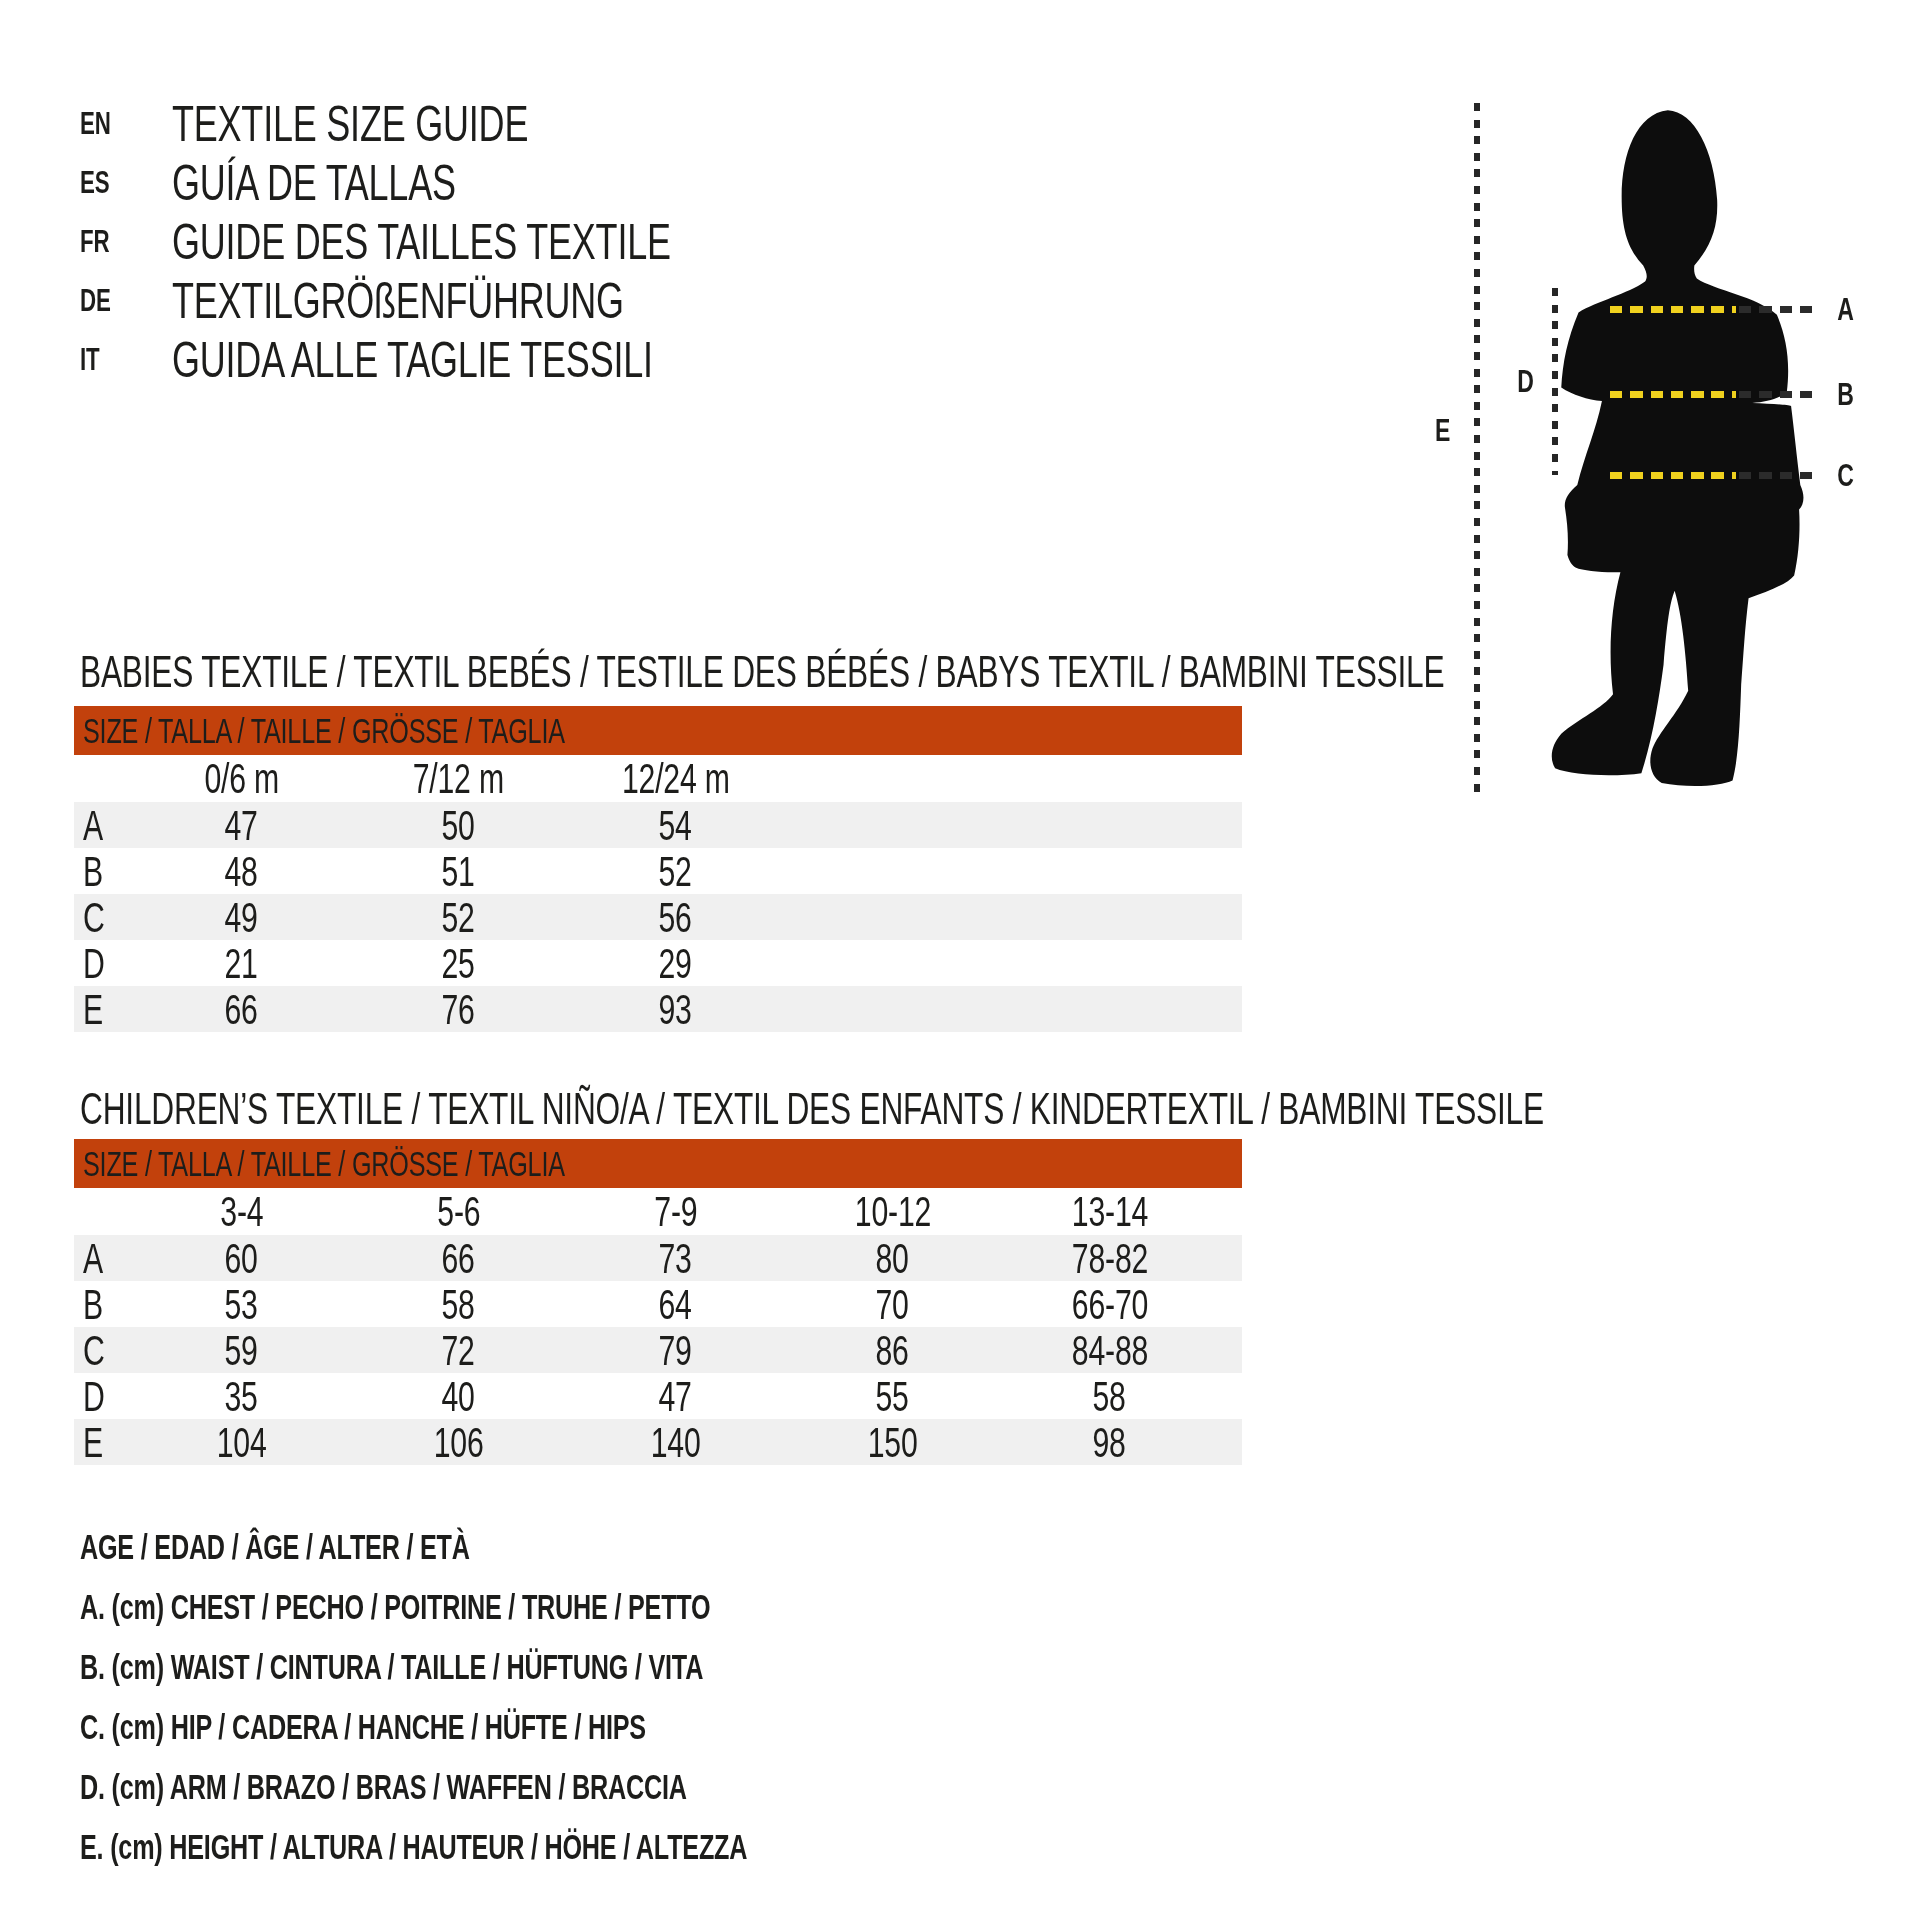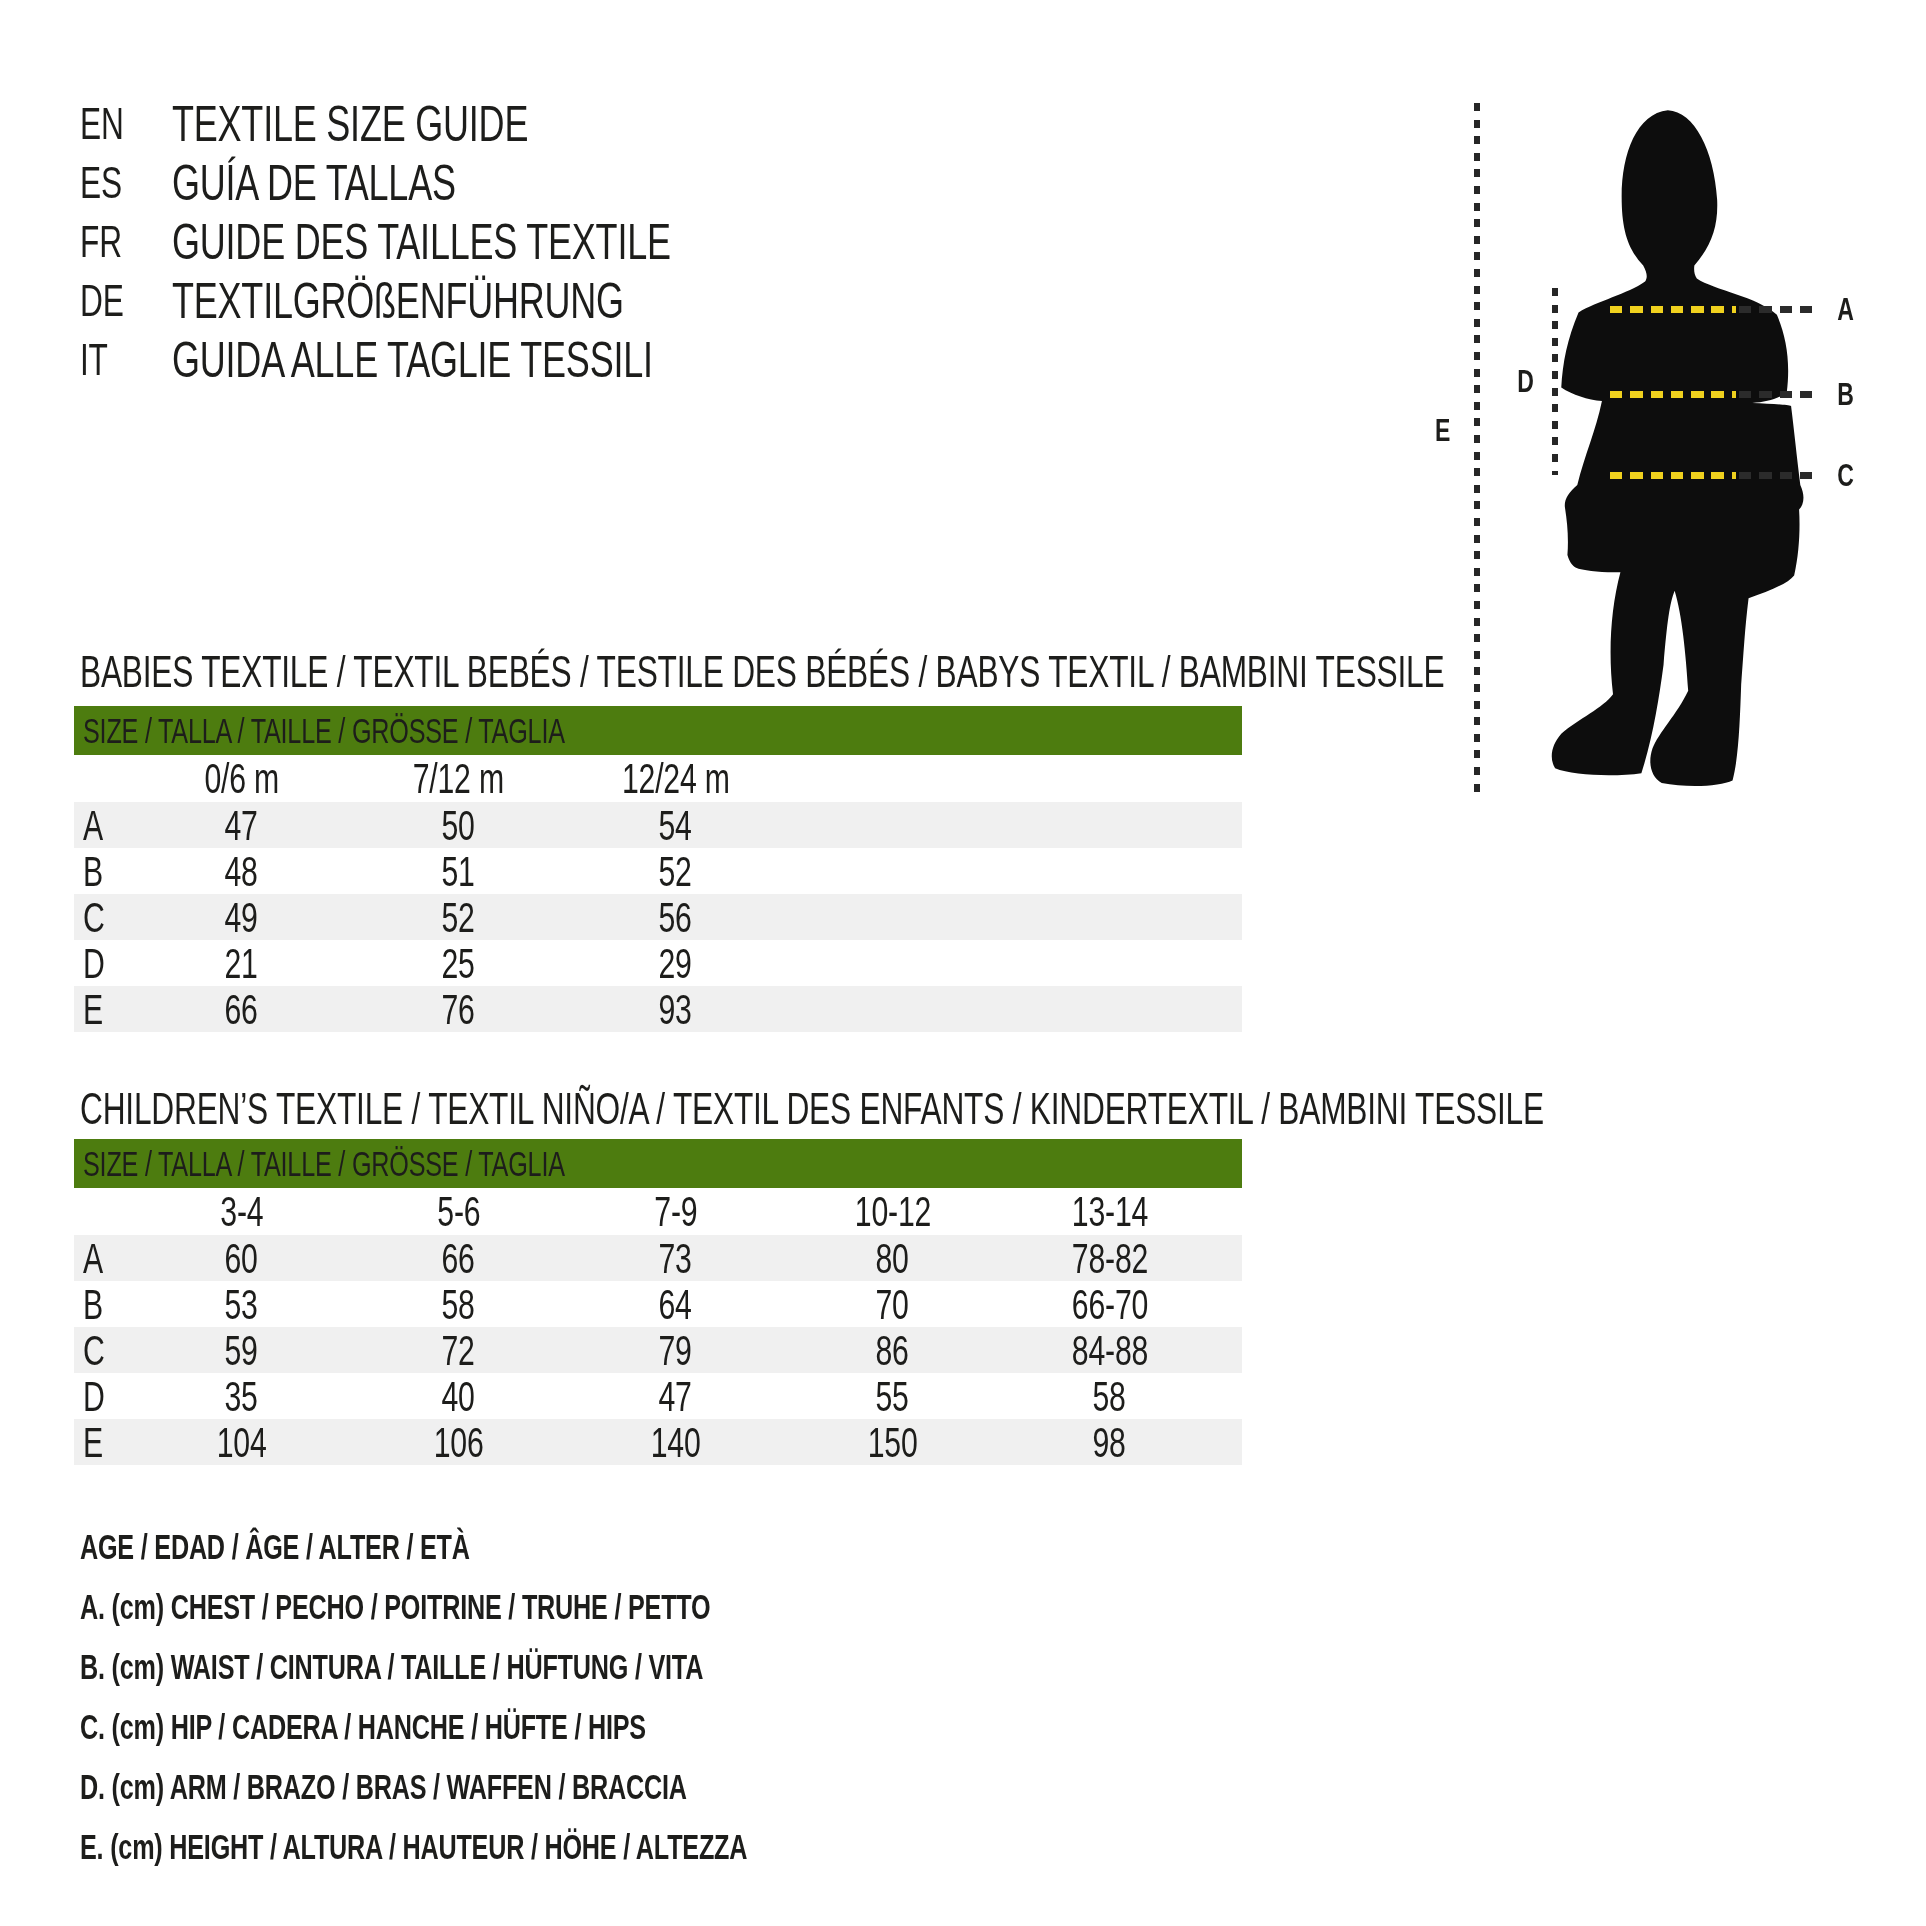--- a/index.html
+++ b/index.html
@@ -11,21 +11,21 @@
   }
   .page { position:absolute; inset:0; }
 
   
   .cond  { display:inline-block; transform:scaleX(0.72); transform-origin:0 50%; white-space:nowrap; letter-spacing:-0.3px; }
   .cond-c{ transform-origin:50% 50%; }
 
   
   .lang-header { position:absolute; left:80px; top:94px; }
   .lang-row  { display:flex; height:59px; align-items:center; }
-  .lang-code { width:92px; font-size:44px; }
+  .lang-code { width:92px; font-size:31px;font-weight:bold; }
   .lang-title{ font-size:50px; }
 
   
   .figure { position:absolute; left:1393px; top:86px; width:493px; height:733px; }
   .vdots {
     position:absolute; width:5.5px;
     background:repeating-linear-gradient(to bottom,#262626 0 8px,transparent 8px 16.6px);
   }
   .vdots.e { left:81px; top:17px;  height:695px; }
   .vdots.d { left:159px; top:202px; height:187px;  }
@@ -44,21 +44,21 @@
 
   
   .section-title { position:absolute; left:80px; font-size:44px; }
   .title-babies   { top:647px; }
   .title-children { top:1084px; }
 
   .table { position:absolute; left:74px; width:1168px; }
   .table-babies   { top:706px; }
   .table-children { top:1139px; }
   .band {
-    height:49px; background:#4d7c0f; display:flex; align-items:center;
+    height:49px; background:#c2410c; display:flex; align-items:center;
     padding-left:8.6px; box-sizing:border-box; font-size:35px;
   }
   .t-row { display:grid; align-items:center; height:46px; font-size:42px; }
   .t-row.colhead { height:47px; }
   .cols-b { grid-template-columns:59px 217px 217px 217px 1fr; }
   .cols-c { grid-template-columns:59px 217px 217px 217px 217px 217px 1fr; }
   .t-row.shade { background:#f0f0f0; }
   .lbl { padding-left:8.6px; }
   .val { text-align:center; }
   .val .cond { transform-origin:50% 50%; }

